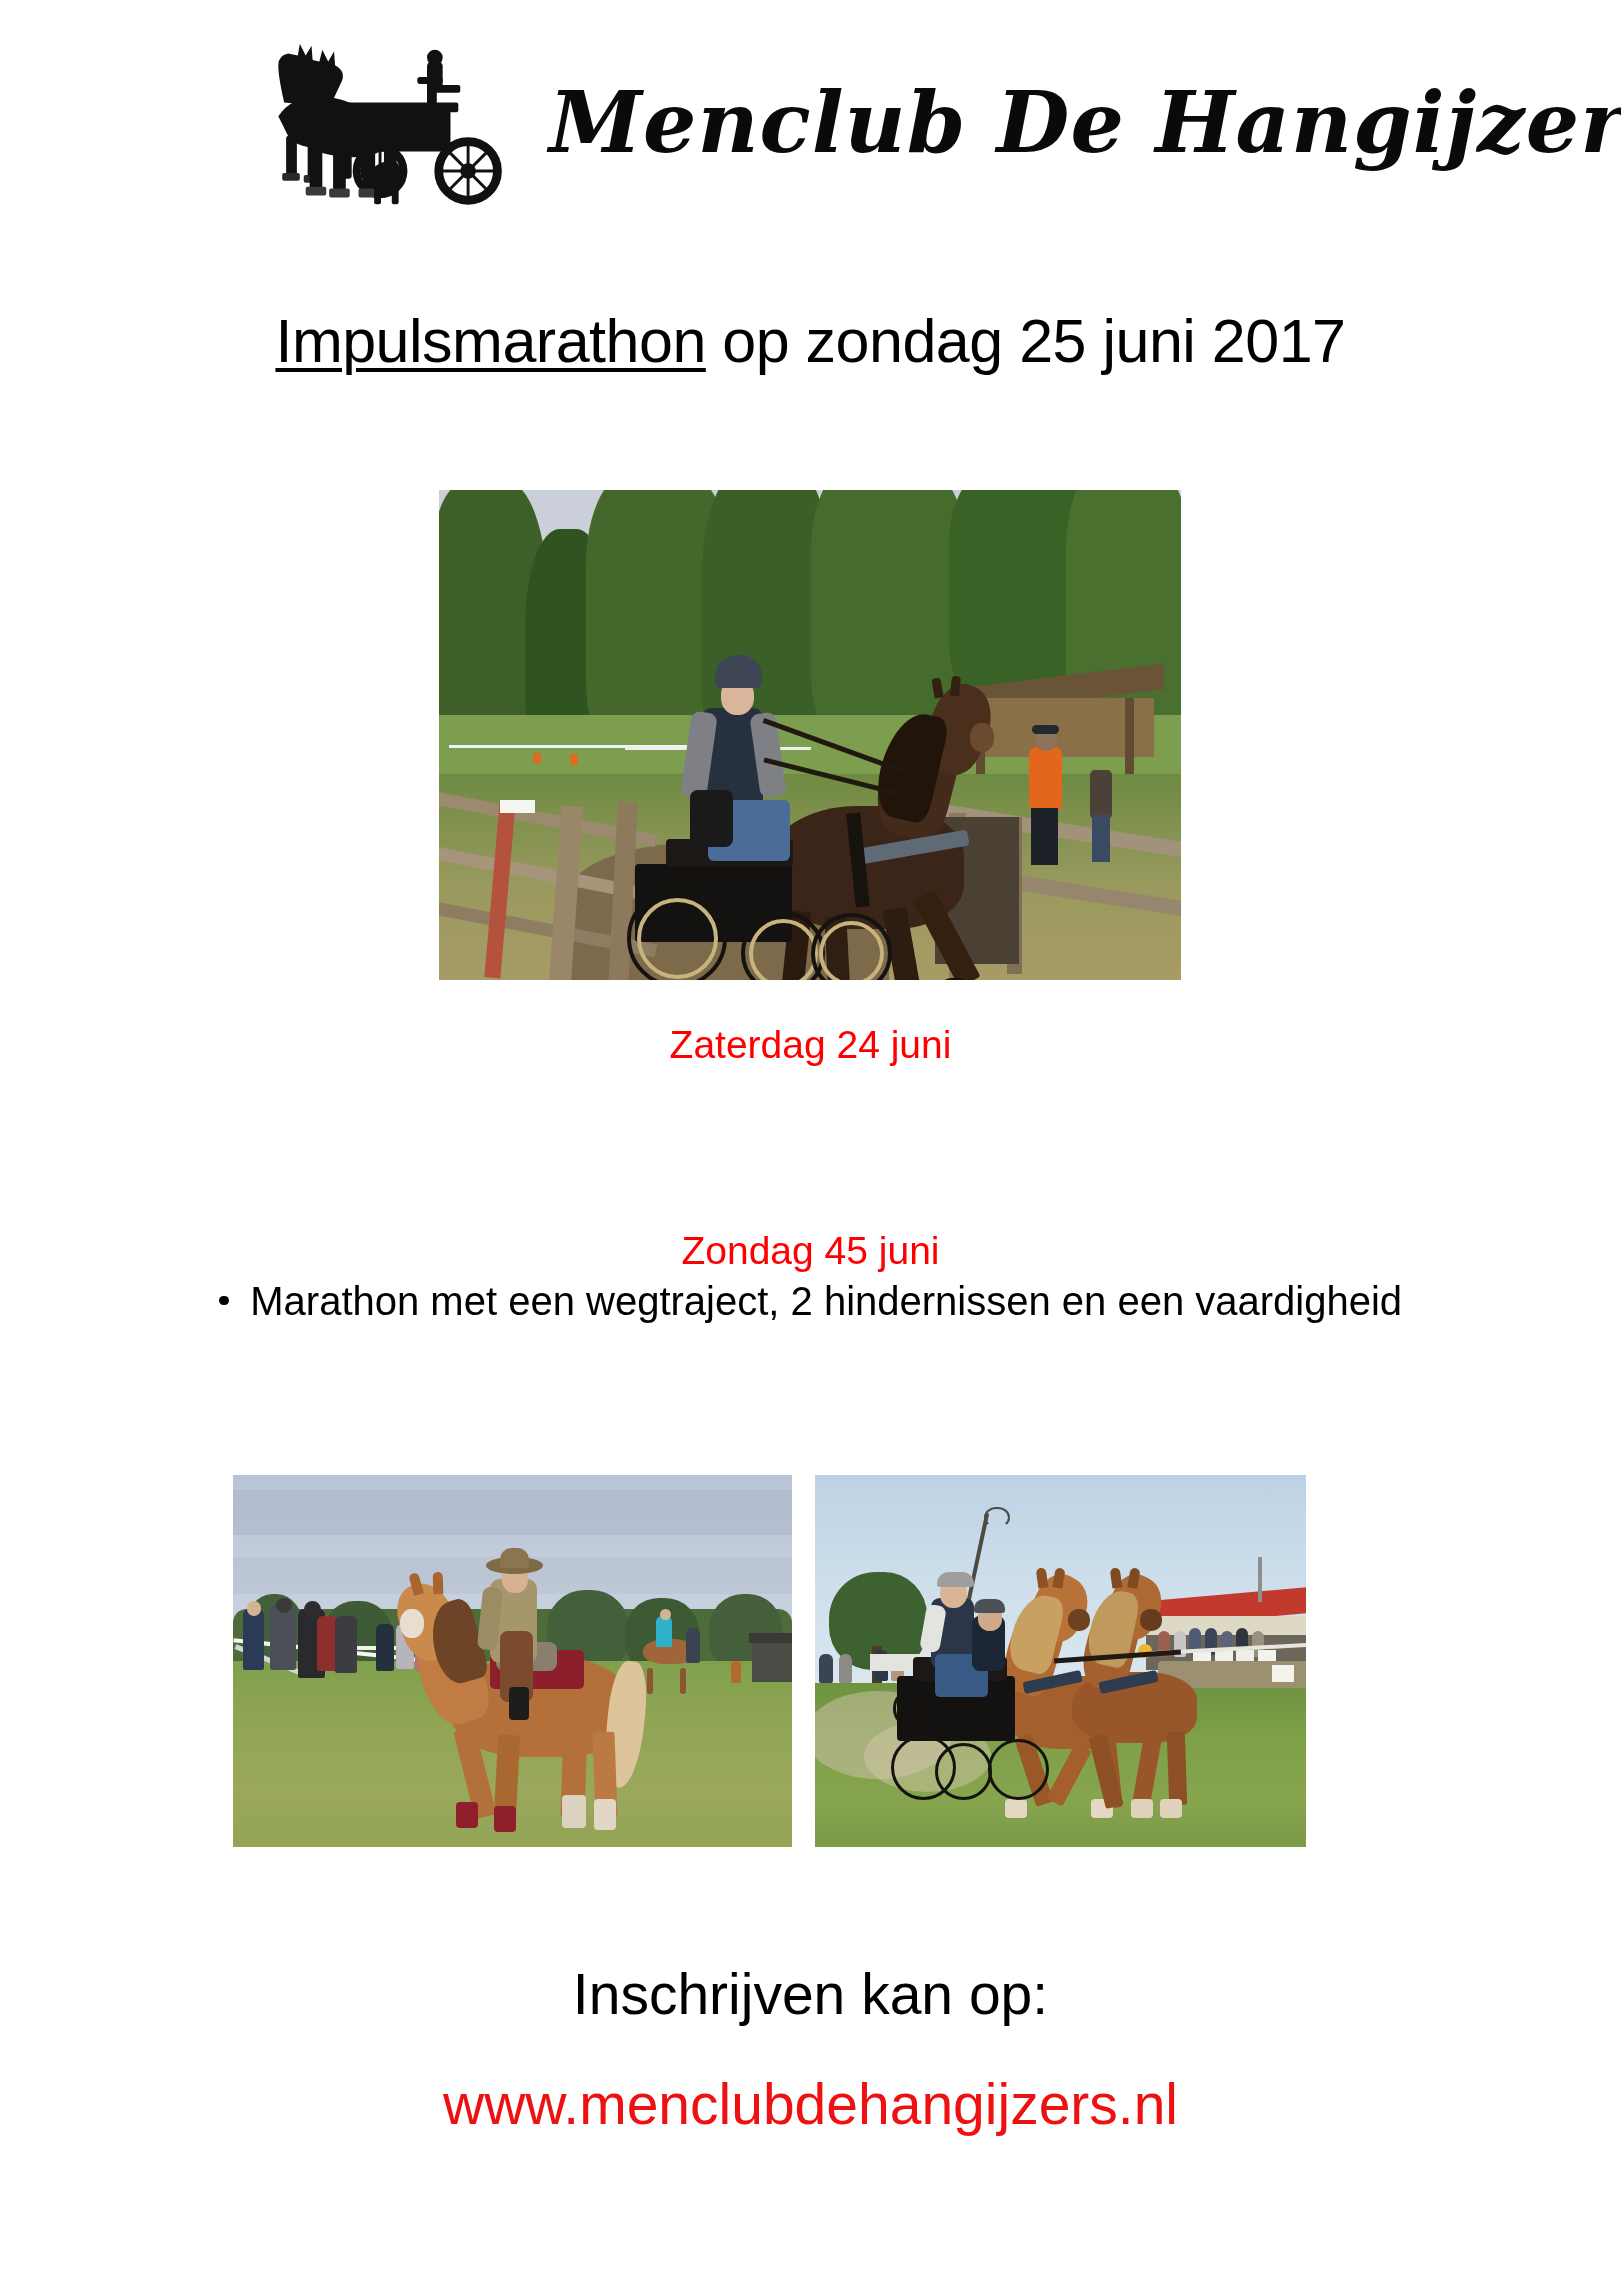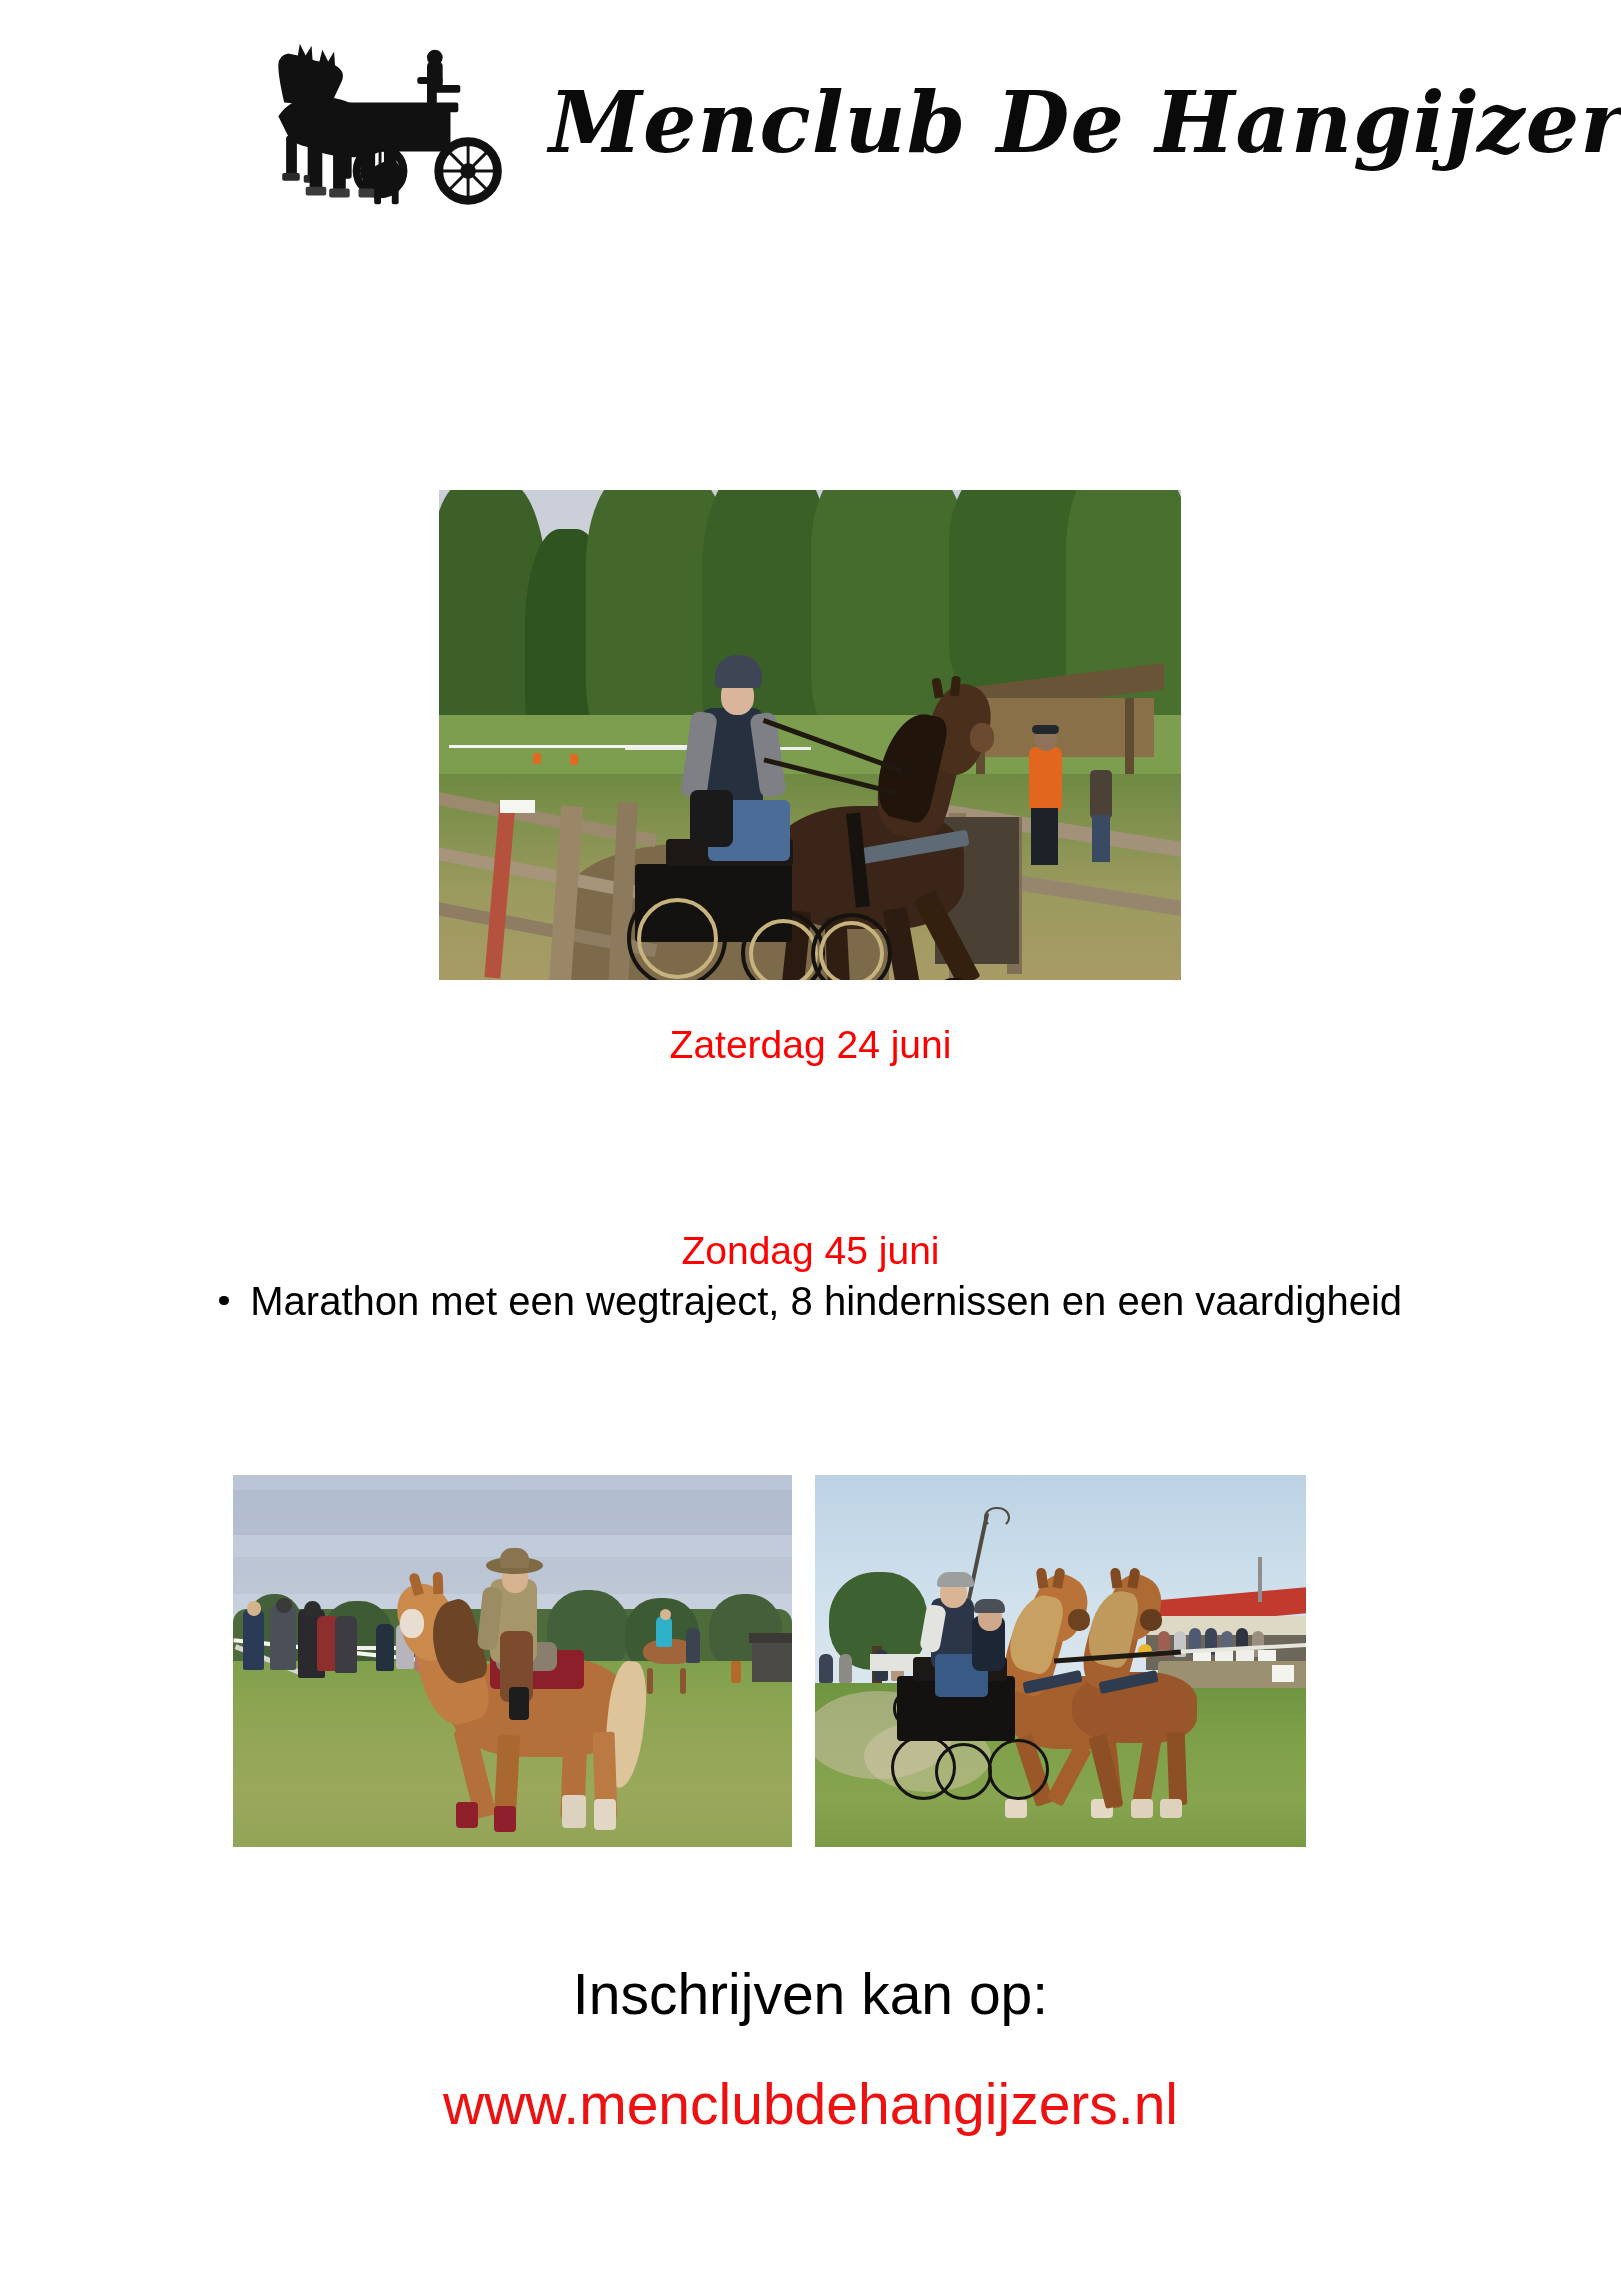--- a/index.html
+++ b/index.html
@@ -221,20 +221,21 @@
         <rect x="142" y="156" width="7" height="18" rx="2"></rect>
         <rect x="160" y="158" width="7" height="16" rx="2"></rect>
       </g>
     </svg>
   </div>
 
   <div class="logo-wordmark">Menclub De Hangijzers</div>
 </div>
 
 <div class="headline-block">
+  <div class="headline-line"><span class="ul">Impulsmarathon</span><span> op zondag 25 juni 2017</span></div>
 </div>
 
 <div class="photo photo-main">
   <div class="ph-canvas">
 
     <div class="sky" style="height:62%;background:linear-gradient(#c9ced8,#d8dce2);"></div>
 
     <div class="tree" style="left:-9.8px;top:-7.8px;width:118px;height:323px;background:#3d5f28;border-radius:30% 34% 28% 30%;"></div>
     <div class="tree" style="left:86px;top:39px;width:86px;height:245px;background:#2f5420;border-radius:40% 40% 30% 32%;"></div>
     <div class="tree" style="left:147px;top:-19.6px;width:147px;height:294px;background:#44682c;border-radius:32% 36% 26% 28%;"></div>
@@ -326,21 +327,21 @@
 
 <div class="day-block" style="top:1019px;">
   <div class="day-title">Zaterdag 24 juni</div>
   <ul class="bullets">
   </ul>
 </div>
 
 <div class="day-block" style="top:1225px;">
   <div class="day-title">Zondag 45 juni</div>
   <ul class="bullets">
-    <li><span class="dot"></span><span>Marathon met een wegtraject, 8 hindernissen en een vaardigheid</span></li>
+    <li><span class="dot"></span><span>Marathon met een wegtraject, 2 hindernissen en een vaardigheid</span></li>
   </ul>
 </div>
 
 <div class="photo photo-left">
   <div class="ph-canvas">
     <div class="sky" style="height:52%;background:linear-gradient(#b9c4d6,#c6cfdd 60%,#ccd4e0);"></div>
 
     <div style="position:absolute;left:0;top:4%;width:100%;height:12%;background:#aab5c9;opacity:.55;"></div>
     <div style="position:absolute;left:0;top:22%;width:100%;height:10%;background:#b2bccd;opacity:.45;"></div>
 

